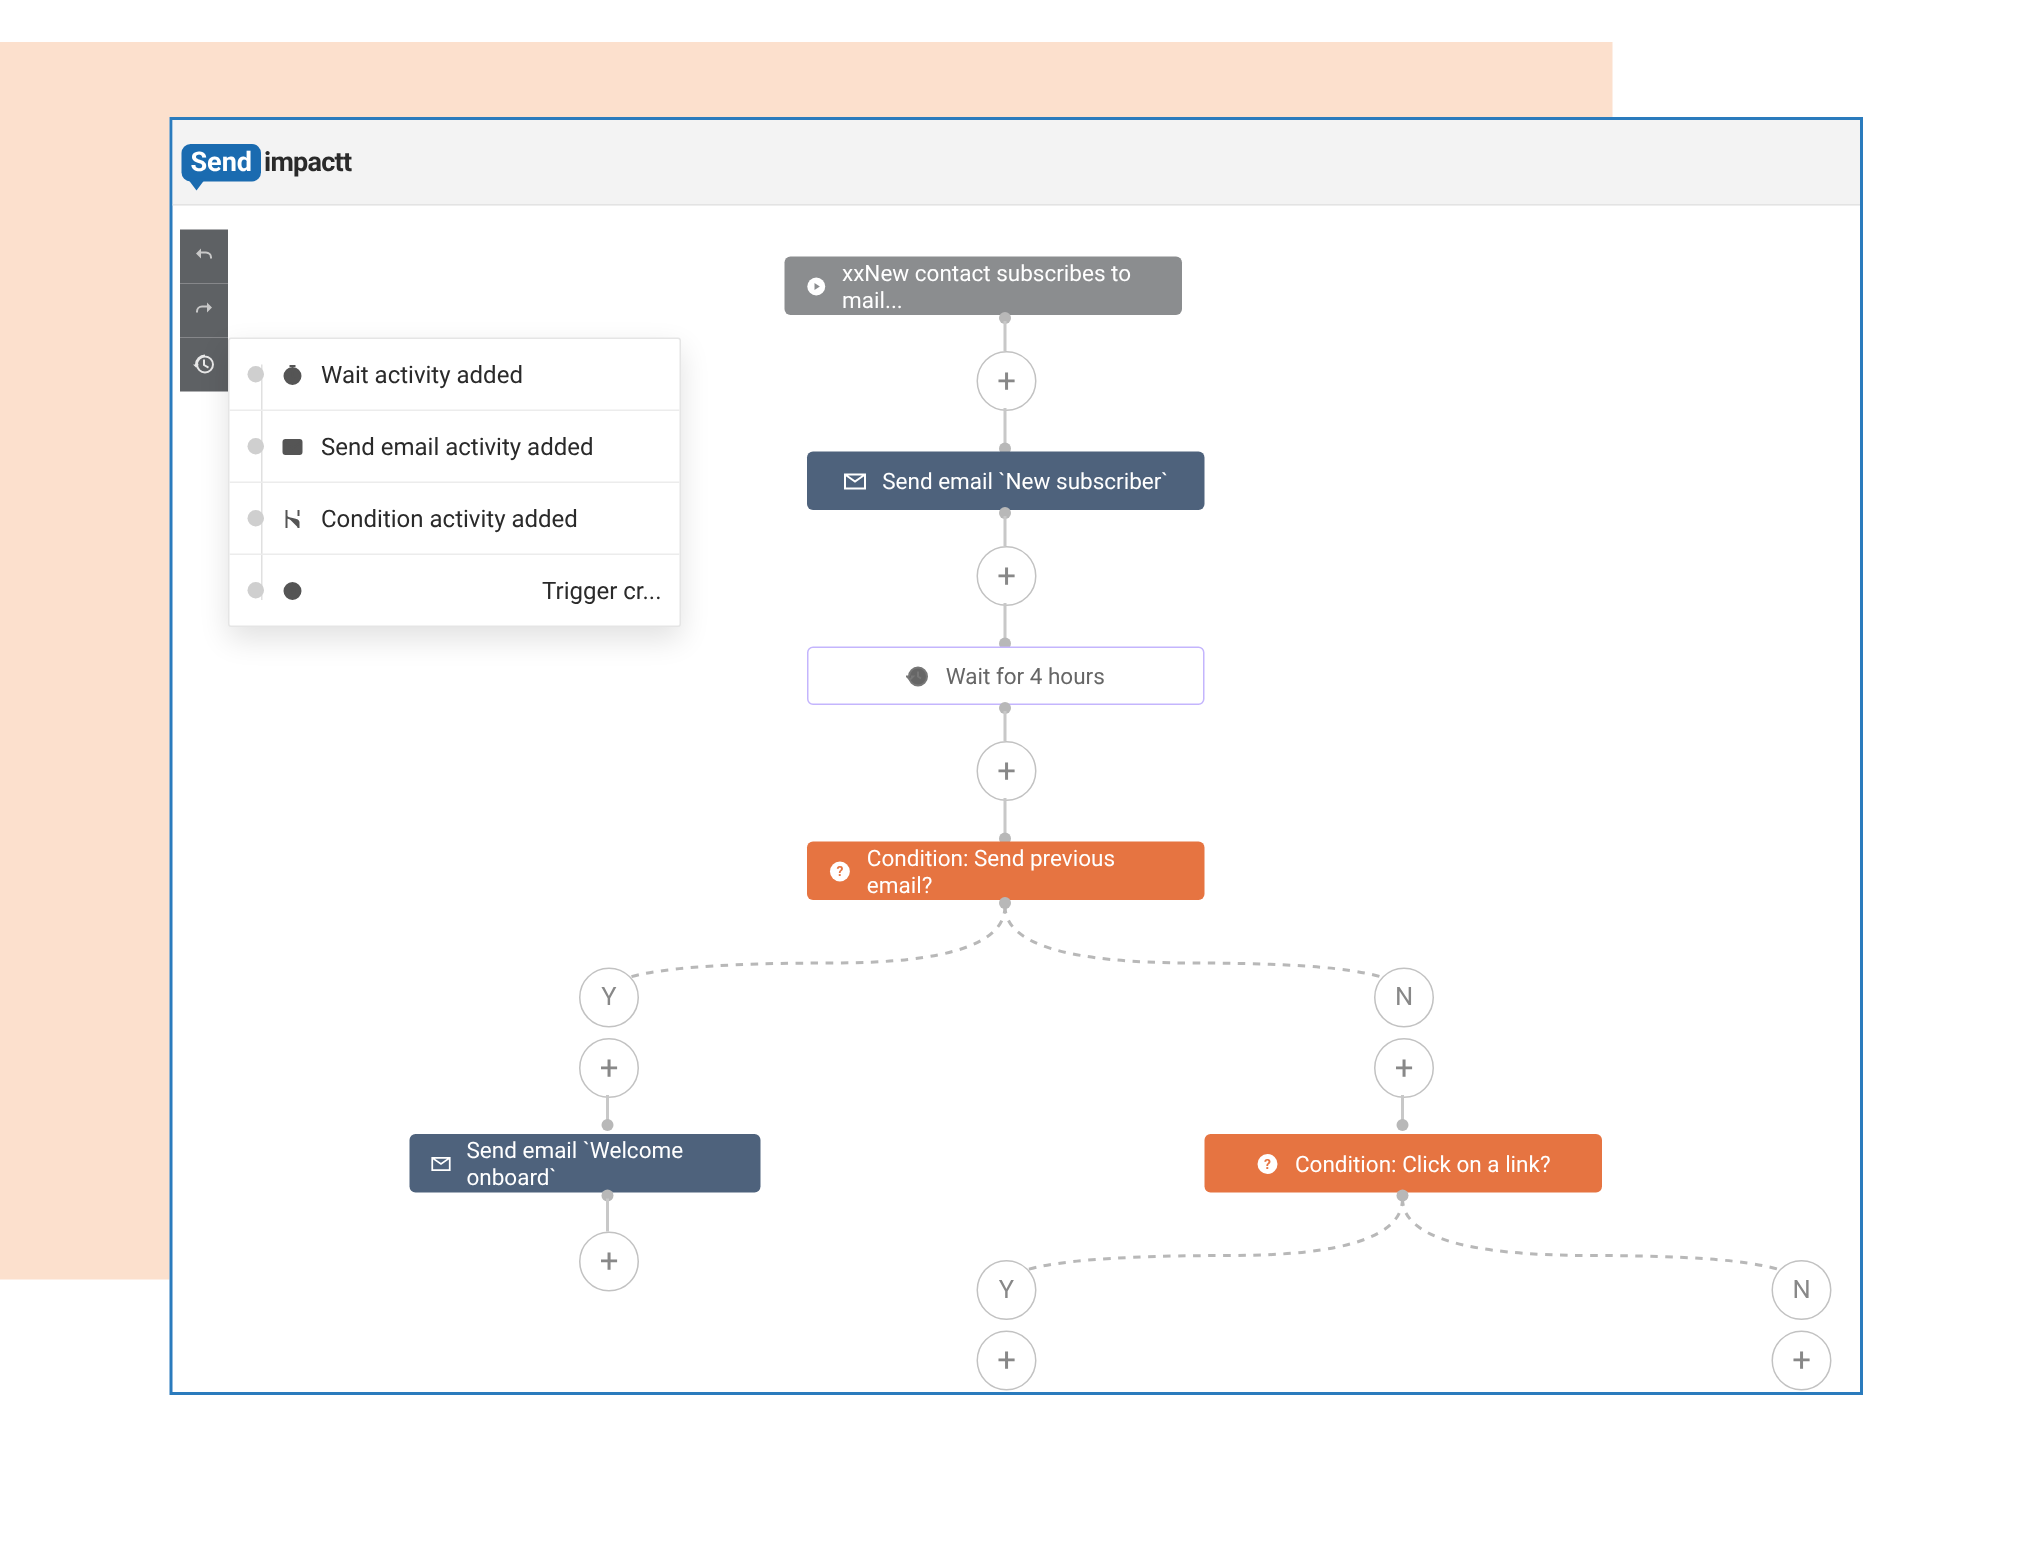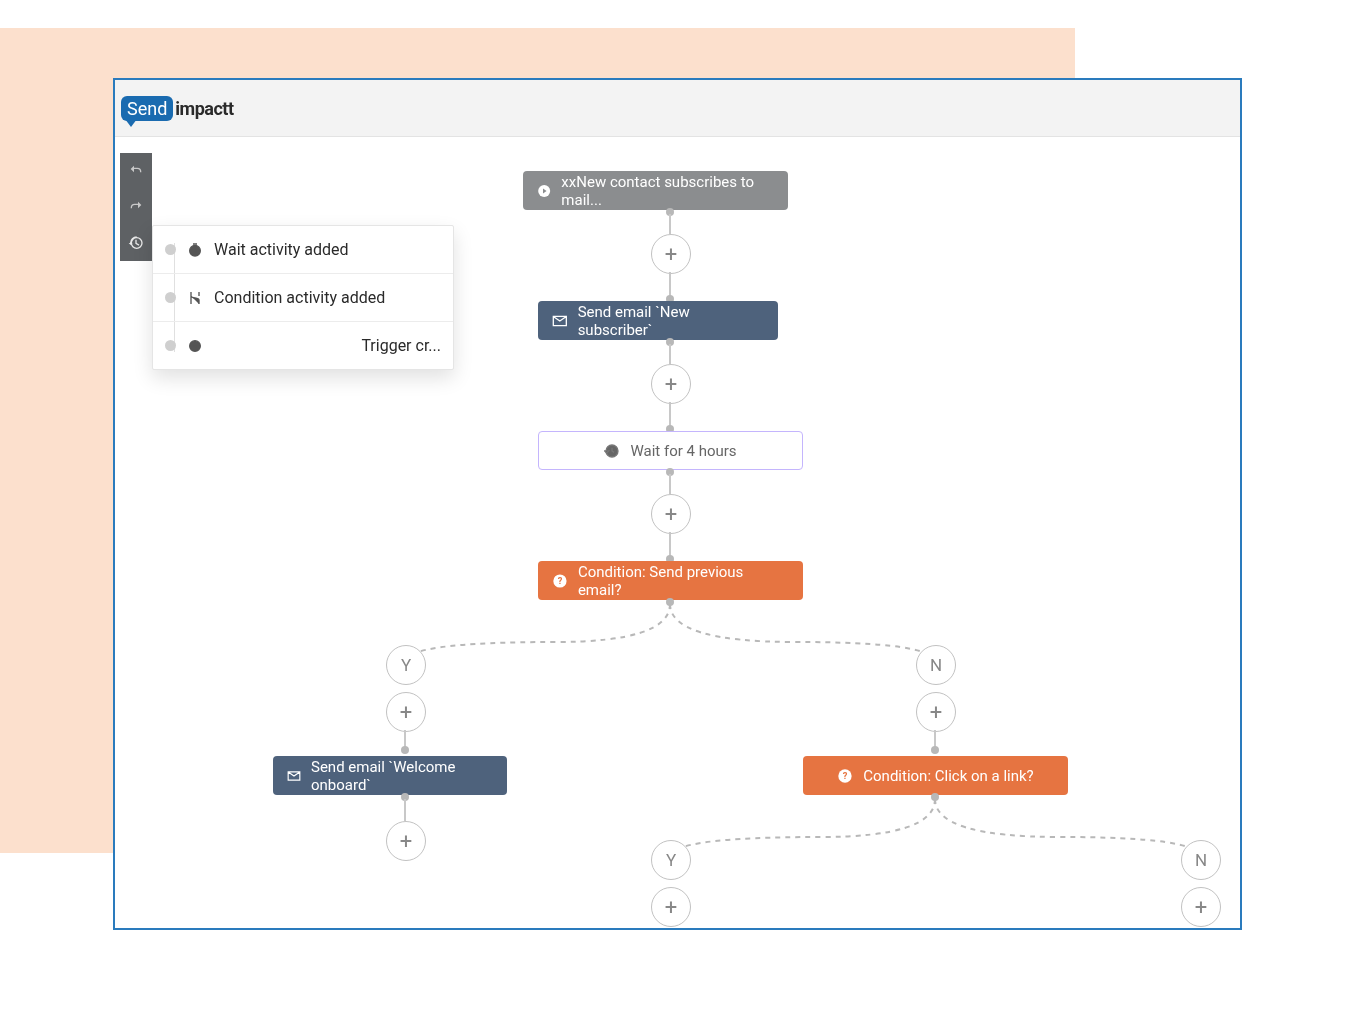--- a/index.html
+++ b/index.html
@@ -1,21 +1,21 @@
 <!DOCTYPE html>
 <html><head>
 <meta charset="utf-8">
 <style>
   html,body{margin:0;padding:0;font-family:-apple-system,BlinkMacSystemFont,"Segoe UI",Roboto,sans-serif;background:#fff;}
   .stage{position:relative;width:1352px;height:1034px;overflow:hidden;}
   .peach{position:absolute;left:0;top:28px;width:1075px;height:825px;background:#fce0cd;}
   .app-window{position:absolute;left:113px;top:78px;width:1125px;height:848px;background:#fff;border:2px solid #2a7bbd;overflow:hidden;}
   .header{height:56px;background:#f3f3f3;border-bottom:1px solid #e3e3e3;display:flex;align-items:center;}
   .logo{display:flex;align-items:center;margin-left:6px;}
-  .logo-send{background:#1a6bb0;color:#fff;font-weight:400;font-size:18px;border-radius:6px;padding:2px 6px;position:relative;}
+  .logo-send{background:#1a6bb0;color:#fff;font-weight:700;font-size:18px;border-radius:6px;padding:2px 6px;position:relative;}
   .logo-send:after{content:"";position:absolute;left:4px;bottom:-6px;width:0;height:0;border-left:6px solid transparent;border-right:6px solid transparent;border-top:8px solid #1a6bb0;}
   .logo-impactt{font-weight:700;color:#2a2a2a;font-size:18px;margin-left:2px;letter-spacing:-.5px;}
   .title{margin-left:130px;font-size:24px;font-weight:500;color:#1a1a1a;display:flex;align-items:center;gap:8px;}
   .title svg{width:16px;height:16px;}
   .canvas{position:relative;height:calc(100% - 56px);}
   .toolbar{position:absolute;left:5px;top:16px;width:32px;display:flex;flex-direction:column;z-index:10;}
   .tbtn{width:32px;height:36px;background:#5e6164;color:#c8c8c8;display:flex;align-items:center;justify-content:center;cursor:pointer;}
   .tbtn.active{background:#5e6164;color:#e8e8e8;}
   .history-panel{position:absolute;left:37px;top:88px;width:300px;background:#fff;border:1px solid #e5e5e5;border-radius:2px;box-shadow:0 8px 20px rgba(0,0,0,.12);z-index:20;}
   .hitem{display:flex;align-items:center;height:47px;border-bottom:1px solid #ececec;padding:0 12px;gap:10px;font-size:16px;color:#2a2a2a;cursor:pointer;}
@@ -83,20 +83,30 @@
                 <circle cx="12" cy="13" r="8"></circle>
                 <path d="M12 9v4l2 2M9 3h6"></path>
               </svg>
             </span>
           <span class="htxt">Wait activity added</span>
         </div>
         <div class="hitem">
           <span class="hdot"></span>
           <span class="hicon">
               <svg class="icon-svg" viewBox="0 0 24 24" fill="none" stroke="currentColor" stroke-width="2">
+                <rect x="3" y="5" width="18" height="14" rx="2"></rect>
+                <path d="M3 7l9 6 9-6"></path>
+              </svg>
+            </span>
+          <span class="htxt">Send email activity added</span>
+        </div>
+        <div class="hitem">
+          <span class="hdot"></span>
+          <span class="hicon">
+              <svg class="icon-svg" viewBox="0 0 24 24" fill="none" stroke="currentColor" stroke-width="2">
                 <path d="M6 3v6m12-6v6M6 9c0 4 12 2 12 6v6M6 9v12"></path>
               </svg>
             </span>
           <span class="htxt">Condition activity added</span>
         </div>
         <div class="hitem">
           <span class="hdot"></span>
           <span class="hicon">
               <svg class="icon-svg" viewBox="0 0 24 24" fill="none" stroke="currentColor" stroke-width="2">
                 <circle cx="12" cy="12" r="8"></circle>
@@ -113,21 +123,21 @@
             <path d="M10 8l6 4-6 4z" fill="#8b8d8f"></path>
           </svg>
         <span>xxNew contact subscribes to mail...</span>
       </div>
       <div class="dot-sm" style="left:551px;top:71px;"></div>
       <div class="vline" style="left:554px;top:77px;height:20px;"></div>
       <div class="plus" style="left:536px;top:97px;">+</div>
       <div class="vline" style="left:554px;top:135px;height:25px;"></div>
       <div class="dot-sm" style="left:551px;top:158px;"></div>
 
-      <div class="node action" style="left:423px;top:164px;width:240px;">
+      <div class="node action" style="left:423px;top:164px;width:265px;">
         <svg class="icon-svg" viewBox="0 0 24 24">
             <path d="M2 5h20v14H2zM2 5l10 7L22 5" fill="none" stroke="#fff" stroke-width="2"></path>
           </svg>
         <span>Send email `New subscriber`</span>
       </div>
       <div class="dot-sm" style="left:551px;top:201px;"></div>
       <div class="vline" style="left:554px;top:207px;height:20px;"></div>
       <div class="plus" style="left:536px;top:227px;">+</div>
       <div class="vline" style="left:554px;top:265px;height:25px;"></div>
       <div class="dot-sm" style="left:551px;top:288px;"></div>

